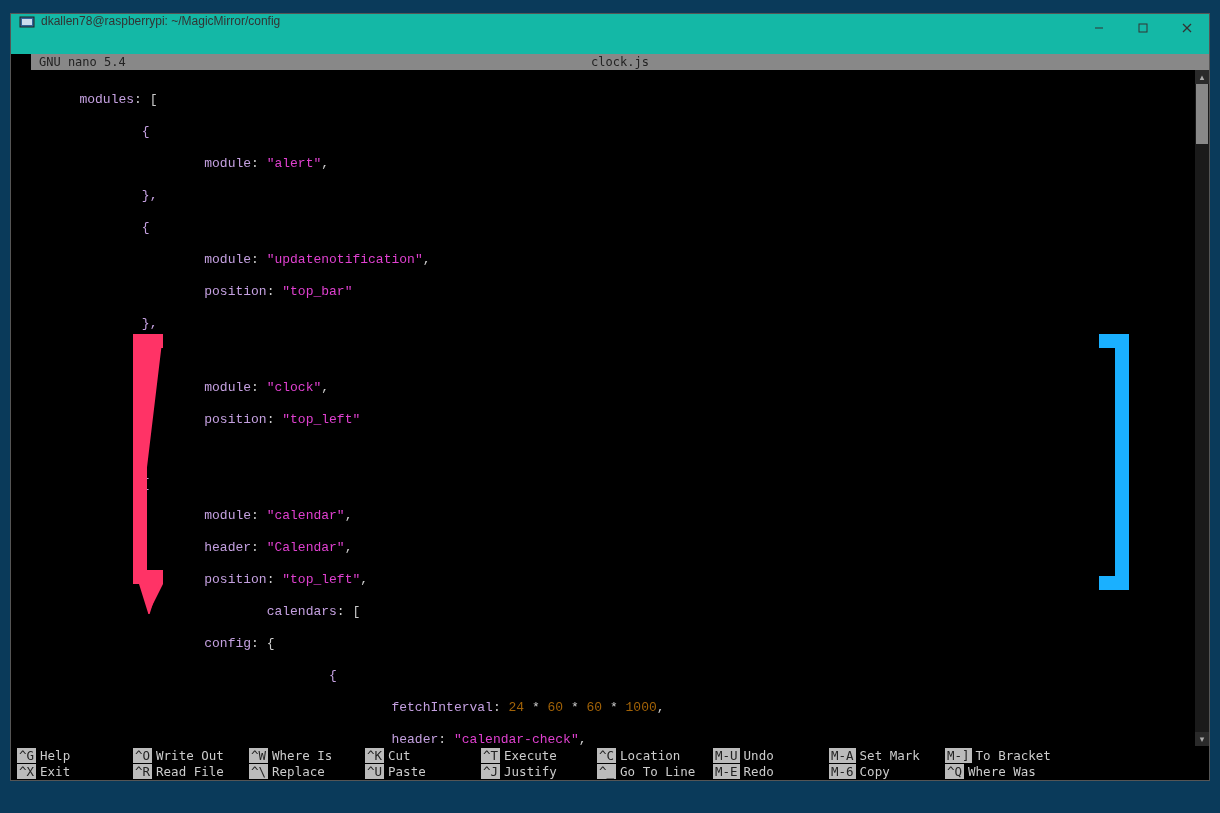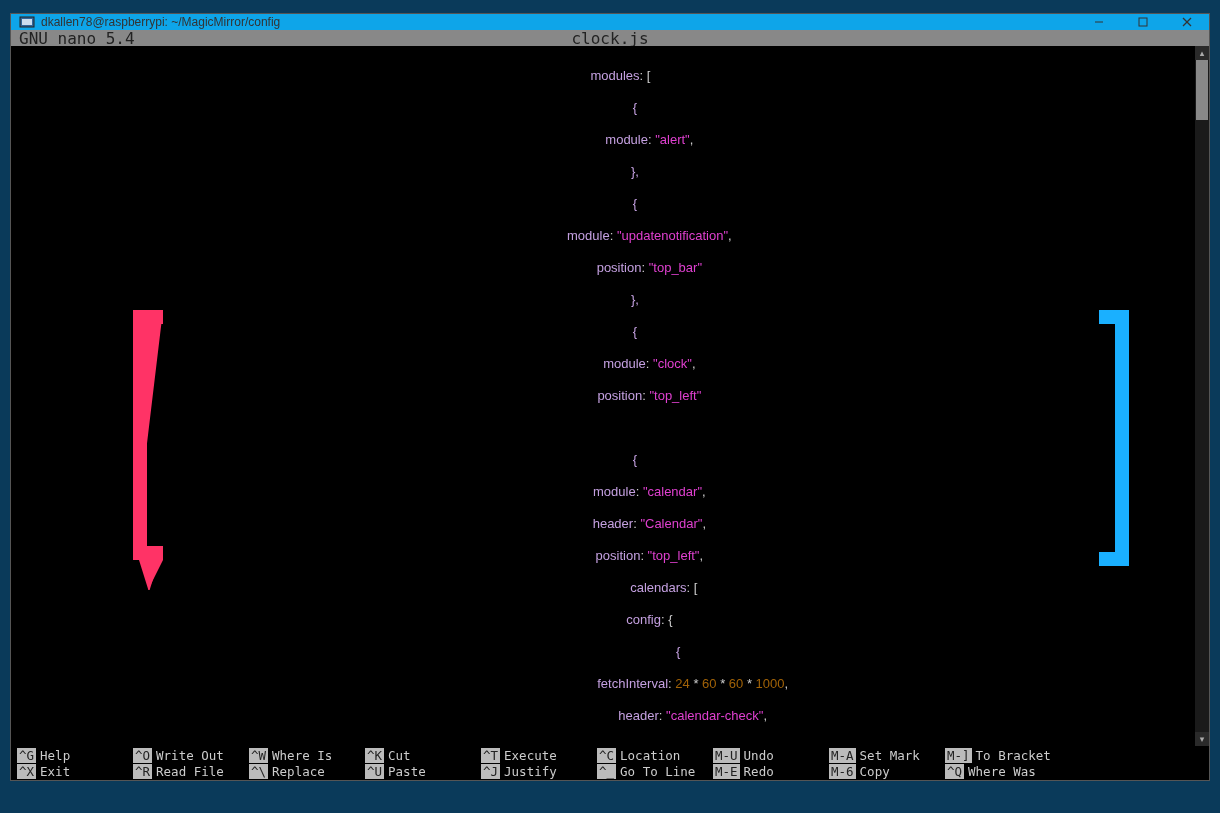--- a/index.html
+++ b/index.html
@@ -8,24 +8,23 @@
     position: absolute;
     left: 10px; top: 13px;
     width: 1200px; height: 768px;
     background: #000;
     border: 1px solid #555;
     display: flex;
     flex-direction: column;
     overflow: hidden;
   }
   .titlebar {
-    height: 16px;
-    background: #0ea5e9;
+    height: 40px;
+    background: #14b8a6;
     display: flex;
-    align-items: center;
     font-size: 12px;
     color: #333;
     user-select: none;
   }
   .titlebar .icon {
     width: 16px; height: 16px;
     margin: 0 6px 0 8px;
     display: flex; align-items: center; justify-content: center;
     font-size: 11px;
   }
@@ -34,37 +33,37 @@
     width: 44px; height: 28px;
     display: flex; align-items: center; justify-content: center;
     color: #333;
   }
   .titlebar .winbtn svg { width: 10px; height: 10px; }
   .nanoheader {
     height: 16px;
     background: #888;
     color: #ddd;
     font-family: "Consolas", monospace;
-    font-size: 16px;
+    font-size: 12px;
     display: flex;
     align-items: center;
     position: relative;
+    margin-left: 20px;
   }
   .nanoheader .ver { position: absolute; left: 8px; color:#222; }
   .nanoheader .fname { position: absolute; left: 50%; transform: translateX(-50%); color:#222; }
   .editor-wrap { flex: 1; position: relative; background: #000; overflow: hidden; }
   .editor {
     position: absolute; left: 0; right: 14px; top: 0; bottom: 0;
-    font-family: Liberation Sans, sans-serif;
+    font-family: Liberation Mono, monospace;
     font-size: 13px;
     line-height: 16px;
     color: #ccc;
     padding: 6px 0 0 6px;
     white-space: pre;
-    text-align: center;
   }
   .scrollbar {
     position: absolute; right: 0; top: 0; bottom: 0; width: 14px;
     background: #1a1a1a;
   }
   .scrollbar .up, .scrollbar .down {
     position: absolute; left: 0; right: 0; height: 14px;
     background: #2a2a2a;
     display:flex;align-items:center;justify-content:center;color:#aaa;font-size:9px;
   }

